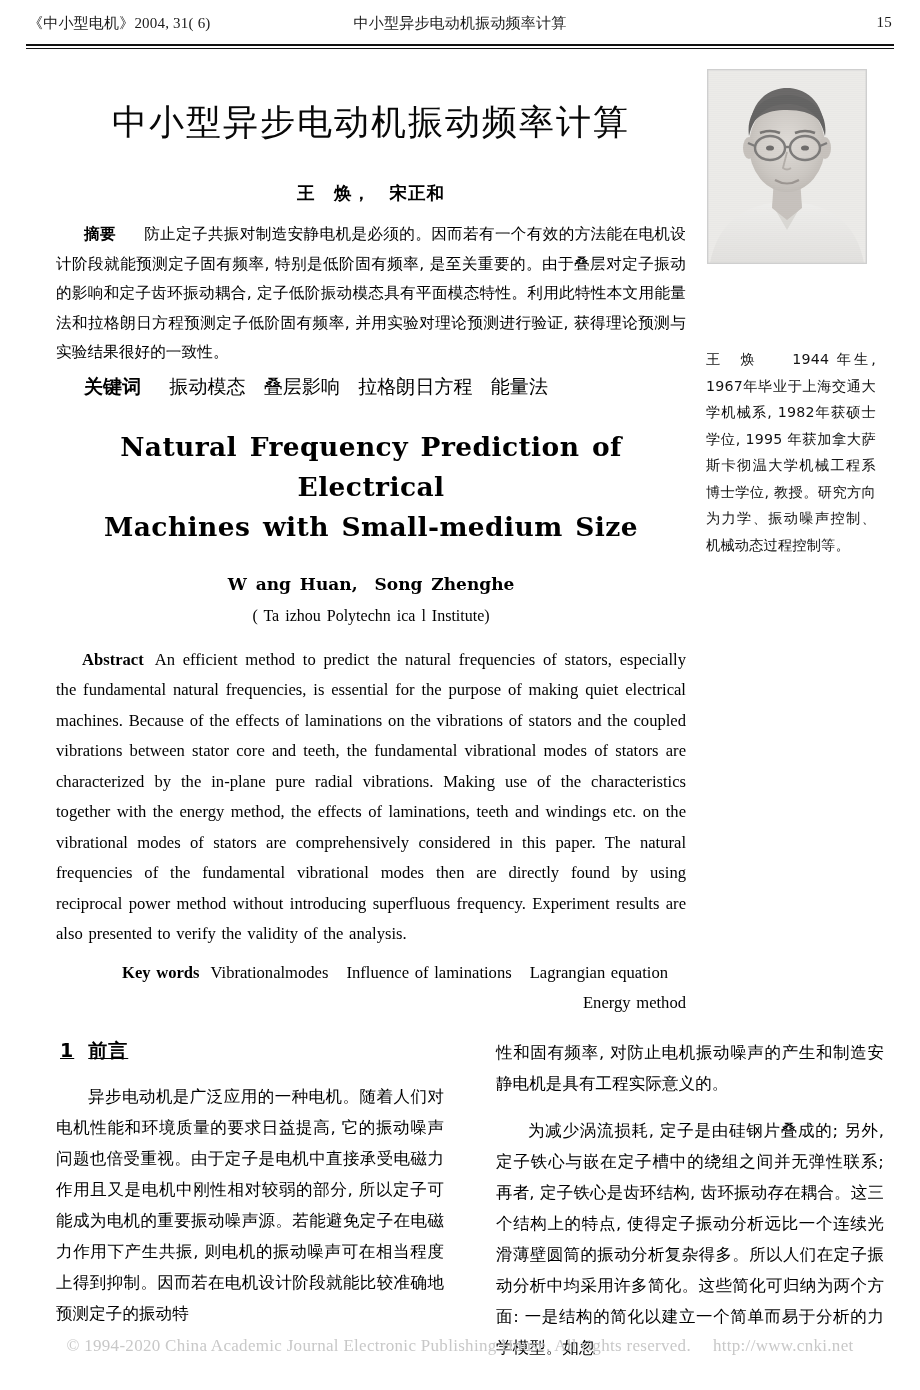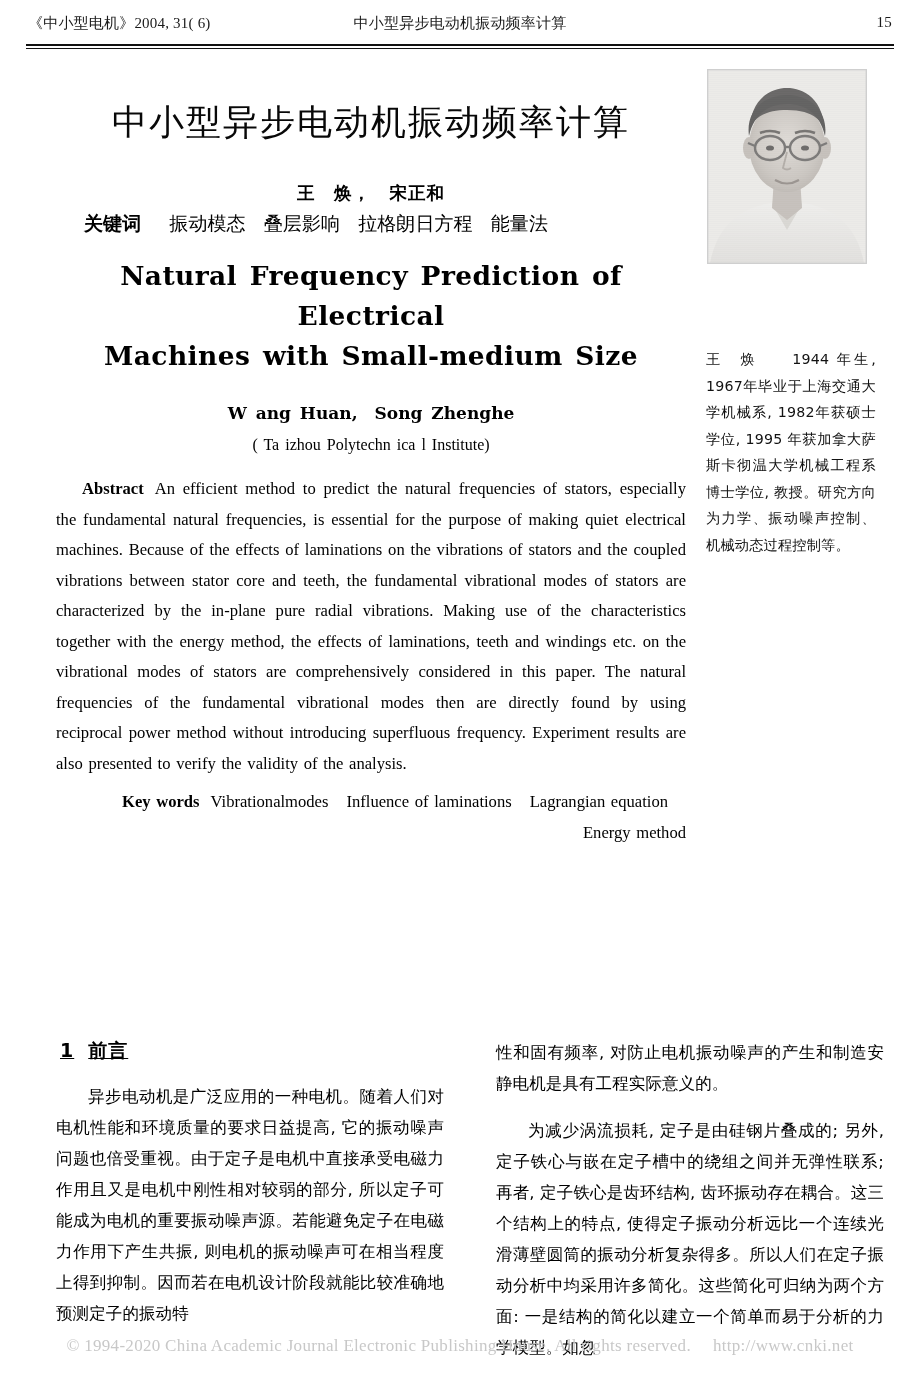--- a/index.html
+++ b/index.html
@@ -132,21 +132,21 @@
   .gap { display:inline-block; width: 18px; }
   .gap-s { display:inline-block; width: 11px; }
   .gap-l { display:inline-block; width: 28px; }
 
   .title-en {
     font-family: "DejaVu Serif", "Liberation Serif", serif;
     font-weight: bold;
     font-size: 26.5px;
     line-height: 40px;
     text-align: center;
-    margin-top: 18px;
+    margin-top: 26px;
     letter-spacing: .4px;
     word-spacing: 3px;
   }
   .authors-en {
     font-family: "DejaVu Serif", "Liberation Serif", serif;
     font-weight: bold;
     font-size: 17px;
     text-align: center;
     margin-top: 26px;
     word-spacing: 3px;
@@ -302,20 +302,23 @@
 
   <div class="bio">王　焕　　1944 年生, 1967年毕业于上海交通大学机械系, 1982年获硕士学位, 1995 年获加拿大萨斯卡彻温大学机械工程系博士学位, 教授。研究方向为力学、振动噪声控制、机械动态过程控制等。</div>
 
   <div class="main">
 
     <h1 class="title-cn">中小型异步电动机振动频率计算</h1>
 
     <div class="authors-cn">王　焕，　宋正和</div>
 
 
+    <div class="abstract-cn">
+      <span class="lbl">摘要</span><span class="gap-l"></span><span>防止定子共振对制造安静电机是必须的。因而若有一个有效的方法能在电机设计阶段就能预测定子固有频率, 特别是低阶固有频率, 是至关重要的。由于叠层对定子振动的影响和定子齿环振动耦合, 定子低阶振动模态具有平面模态特性。利用此特性本文用能量法和拉格朗日方程预测定子低阶固有频率, 并用实验对理论预测进行验证, 获得理论预测与实验结果很好的一致性。</span>
+    </div>
 
     <div class="keywords-cn">
       <span class="lbl">关键词</span><span class="gap-l"></span><span>振动模态</span><span class="gap"></span><span>叠层影响</span><span class="gap"></span><span>拉格朗日方程</span><span class="gap"></span><span>能量法</span>
     </div>
 
     <div class="title-en">
       <div>Natural Frequency Prediction of Electrical</div>
       <div>Machines with Small-medium Size</div>
     </div>
 

